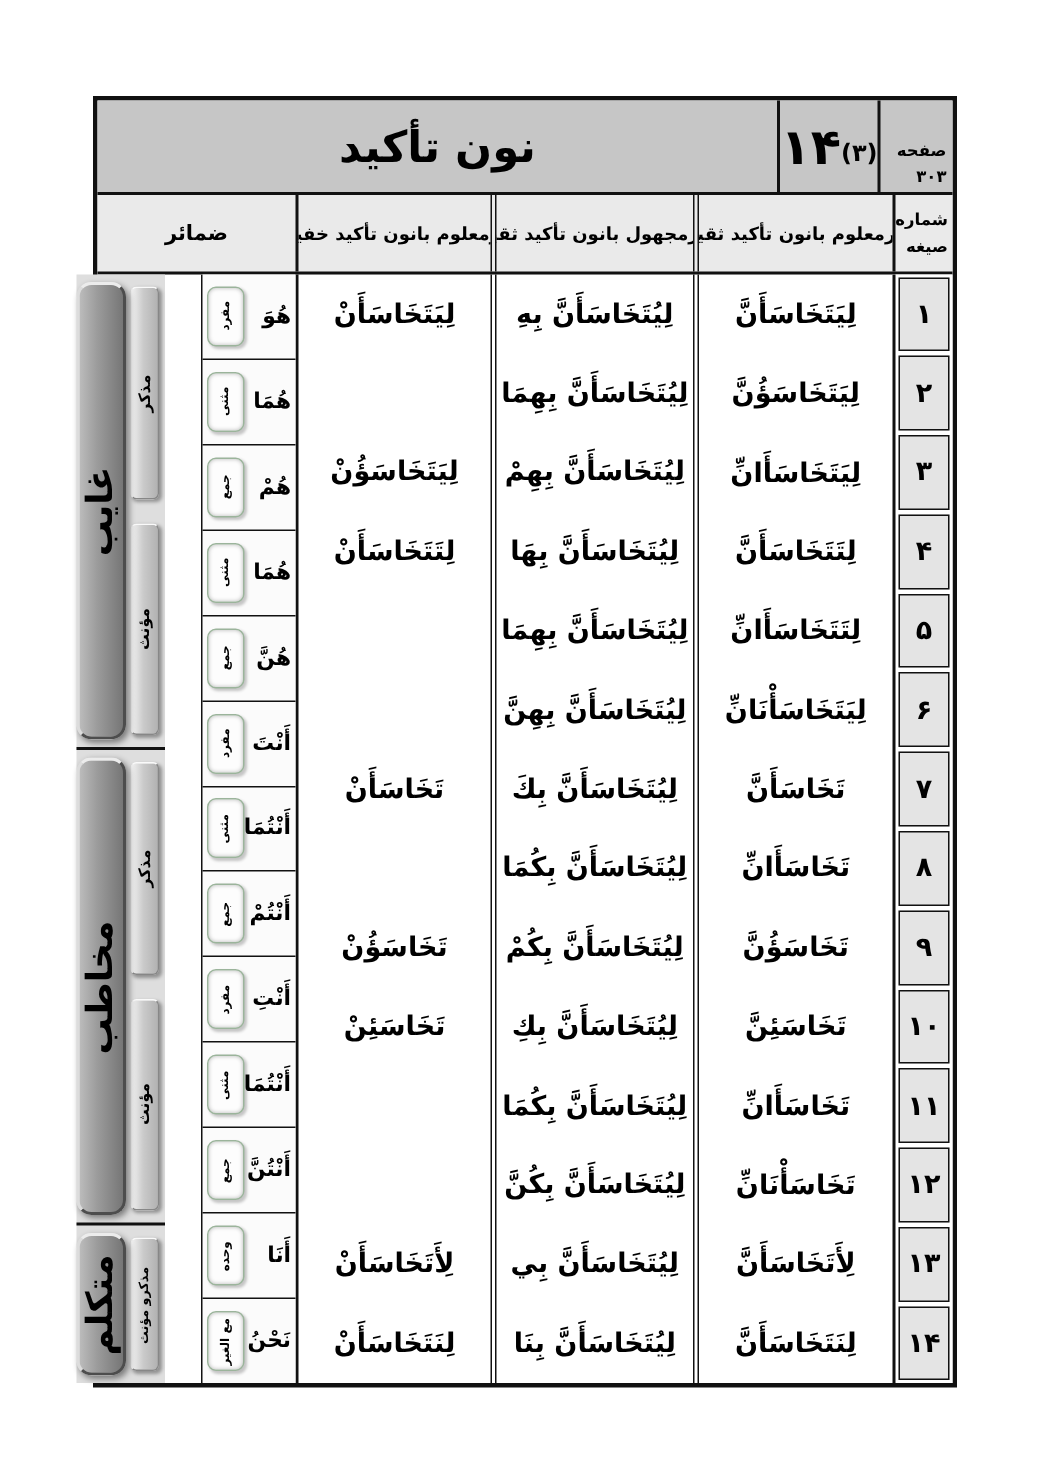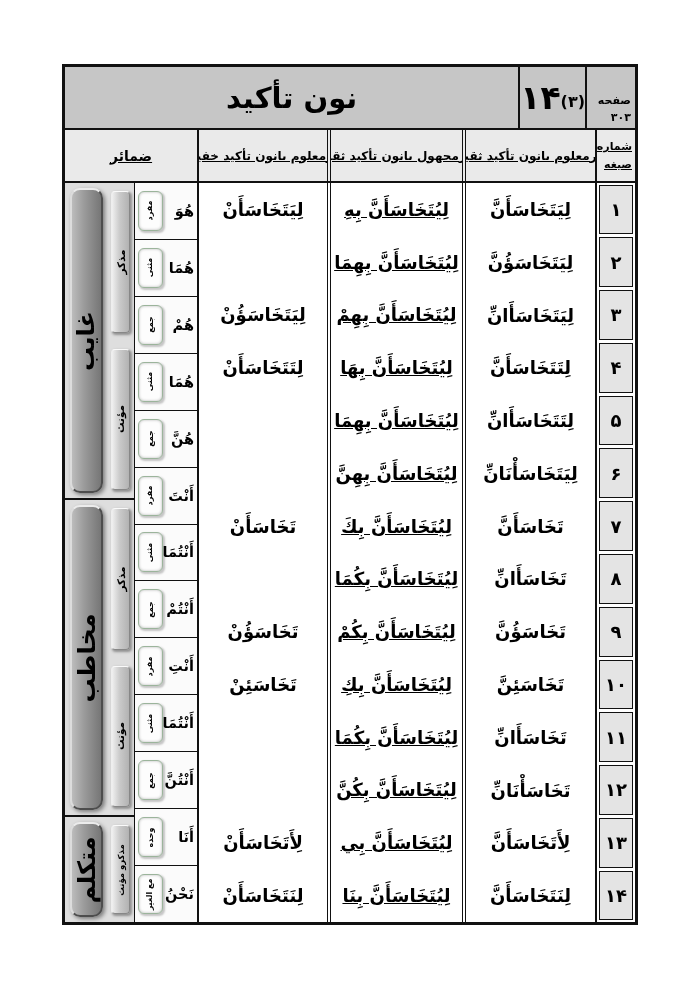--- a/index.html
+++ b/index.html
@@ -17,41 +17,41 @@
   .title-row{flex:0 0 61px;display:flex;background:#c6c6c6;border-bottom:2.5px solid #111;box-sizing:border-box;}
   .page-cell{flex:0 0 40px;display:flex;flex-direction:column;align-items:flex-start;justify-content:center;
     padding:2px 4px;font-size:11px;font-weight:bold;line-height:1.5;margin-top:24px;}
   .lesson-cell{flex:0 0 60px;display:flex;align-items:center;justify-content:center;
     direction:ltr;border-right:2px solid #111;box-sizing:border-box;}
   .lesson-num{font-size:33px;font-weight:bold;letter-spacing:-1px;}
   .lesson-paren{font-size:16px;font-weight:bold;margin-top:7px;}
   .title-cell{flex:1;display:flex;align-items:center;justify-content:center;
     border-right:2px solid #111;box-sizing:border-box;font-size:29px;font-weight:bold;}
   
-  .header-row{flex:0 0 53px;display:flex;background:#eaeaea;border-bottom:2.5px solid #111;box-sizing:border-box;font-weight:bold;text-decoration:underline;}
+  .header-row{flex:0 0 53px;display:flex;background:#eaeaea;border-bottom:2.5px solid #111;box-sizing:border-box;font-weight:bold;}
   .hcell{display:flex;align-items:center;justify-content:center;box-sizing:border-box;
     font-size:12px;white-space:nowrap;overflow:hidden;}
   .h-num{flex:0 0 40px;flex-direction:column;align-items:flex-start;justify-content:center;
     padding-right:3px;font-size:11px;line-height:1.55;border-left:2px solid #111;}
   .h-heavy{flex:0 0 133px;border-left:4px double #111;}
   .h-passive{flex:0 0 135px;border-left:4px double #111;}
   .h-light{flex:0 0 130px;border-left:2px solid #111;}
   .h-pron{flex:1;font-size:14px;letter-spacing:4px;}
   
   .body-row{flex:1;display:flex;min-height:0;}
   .col{display:flex;flex-direction:column;box-sizing:border-box;min-height:0;}
   .col-num{flex:0 0 40px;border-left:2px solid #111;background:#fff;padding:0 1px;}
   .num-cell{flex:1;margin:1.5px 1px;border:1.6px solid #111;background:#e4e4e4;
     display:flex;align-items:center;justify-content:center;font-size:18px;font-weight:bold;}
   .col-heavy{flex:0 0 133px;border-left:4px double #111;justify-content:flex-end;}
-  .col-passive{flex:0 0 135px;border-left:4px double #111;text-decoration:underline;}
+  .col-passive{flex:0 0 135px;border-left:4px double #111;}
   .col-light{flex:0 0 130px;border-left:2px solid #111;}
   .verb-cell{flex:1;display:flex;align-items:center;justify-content:center;
     font-size:18px;font-weight:bold;direction:rtl;white-space:nowrap;}
-  .col-pron{flex:0 0 62px;border-left:1.5px solid #111;background:#fbfbfb;}
+  .col-pron{flex:0 0 62px;border-left:1.5px solid #111;background:#fbfbfb;margin-left:24px;}
   .pron-cell{flex:1;display:flex;align-items:center;justify-content:space-between;
     padding:0 3px;direction:rtl;border-bottom:1.5px solid #111;box-sizing:border-box;}
   .pron-cell:last-child{border-bottom:none;}
   .pron-label{font-size:14.5px;font-weight:bold;white-space:nowrap;}
   .cat-box{width:23px;height:38px;flex:0 0 23px;border:1.3px solid #9bb49b;border-radius:6px;background:#fdfdfd;
     box-shadow:inset 0 0 3px rgba(0,0,0,.28), 1.5px 1.5px 2px rgba(0,0,0,.22);
     display:flex;align-items:center;justify-content:center;overflow:hidden;}
   .cat-text{transform:rotate(-90deg);font-size:8px;font-weight:bold;white-space:nowrap;}
   .col-gender{flex:0 0 26px;background:#dedede;}
   .gender-sec{display:flex;align-items:center;justify-content:center;box-sizing:border-box;}

